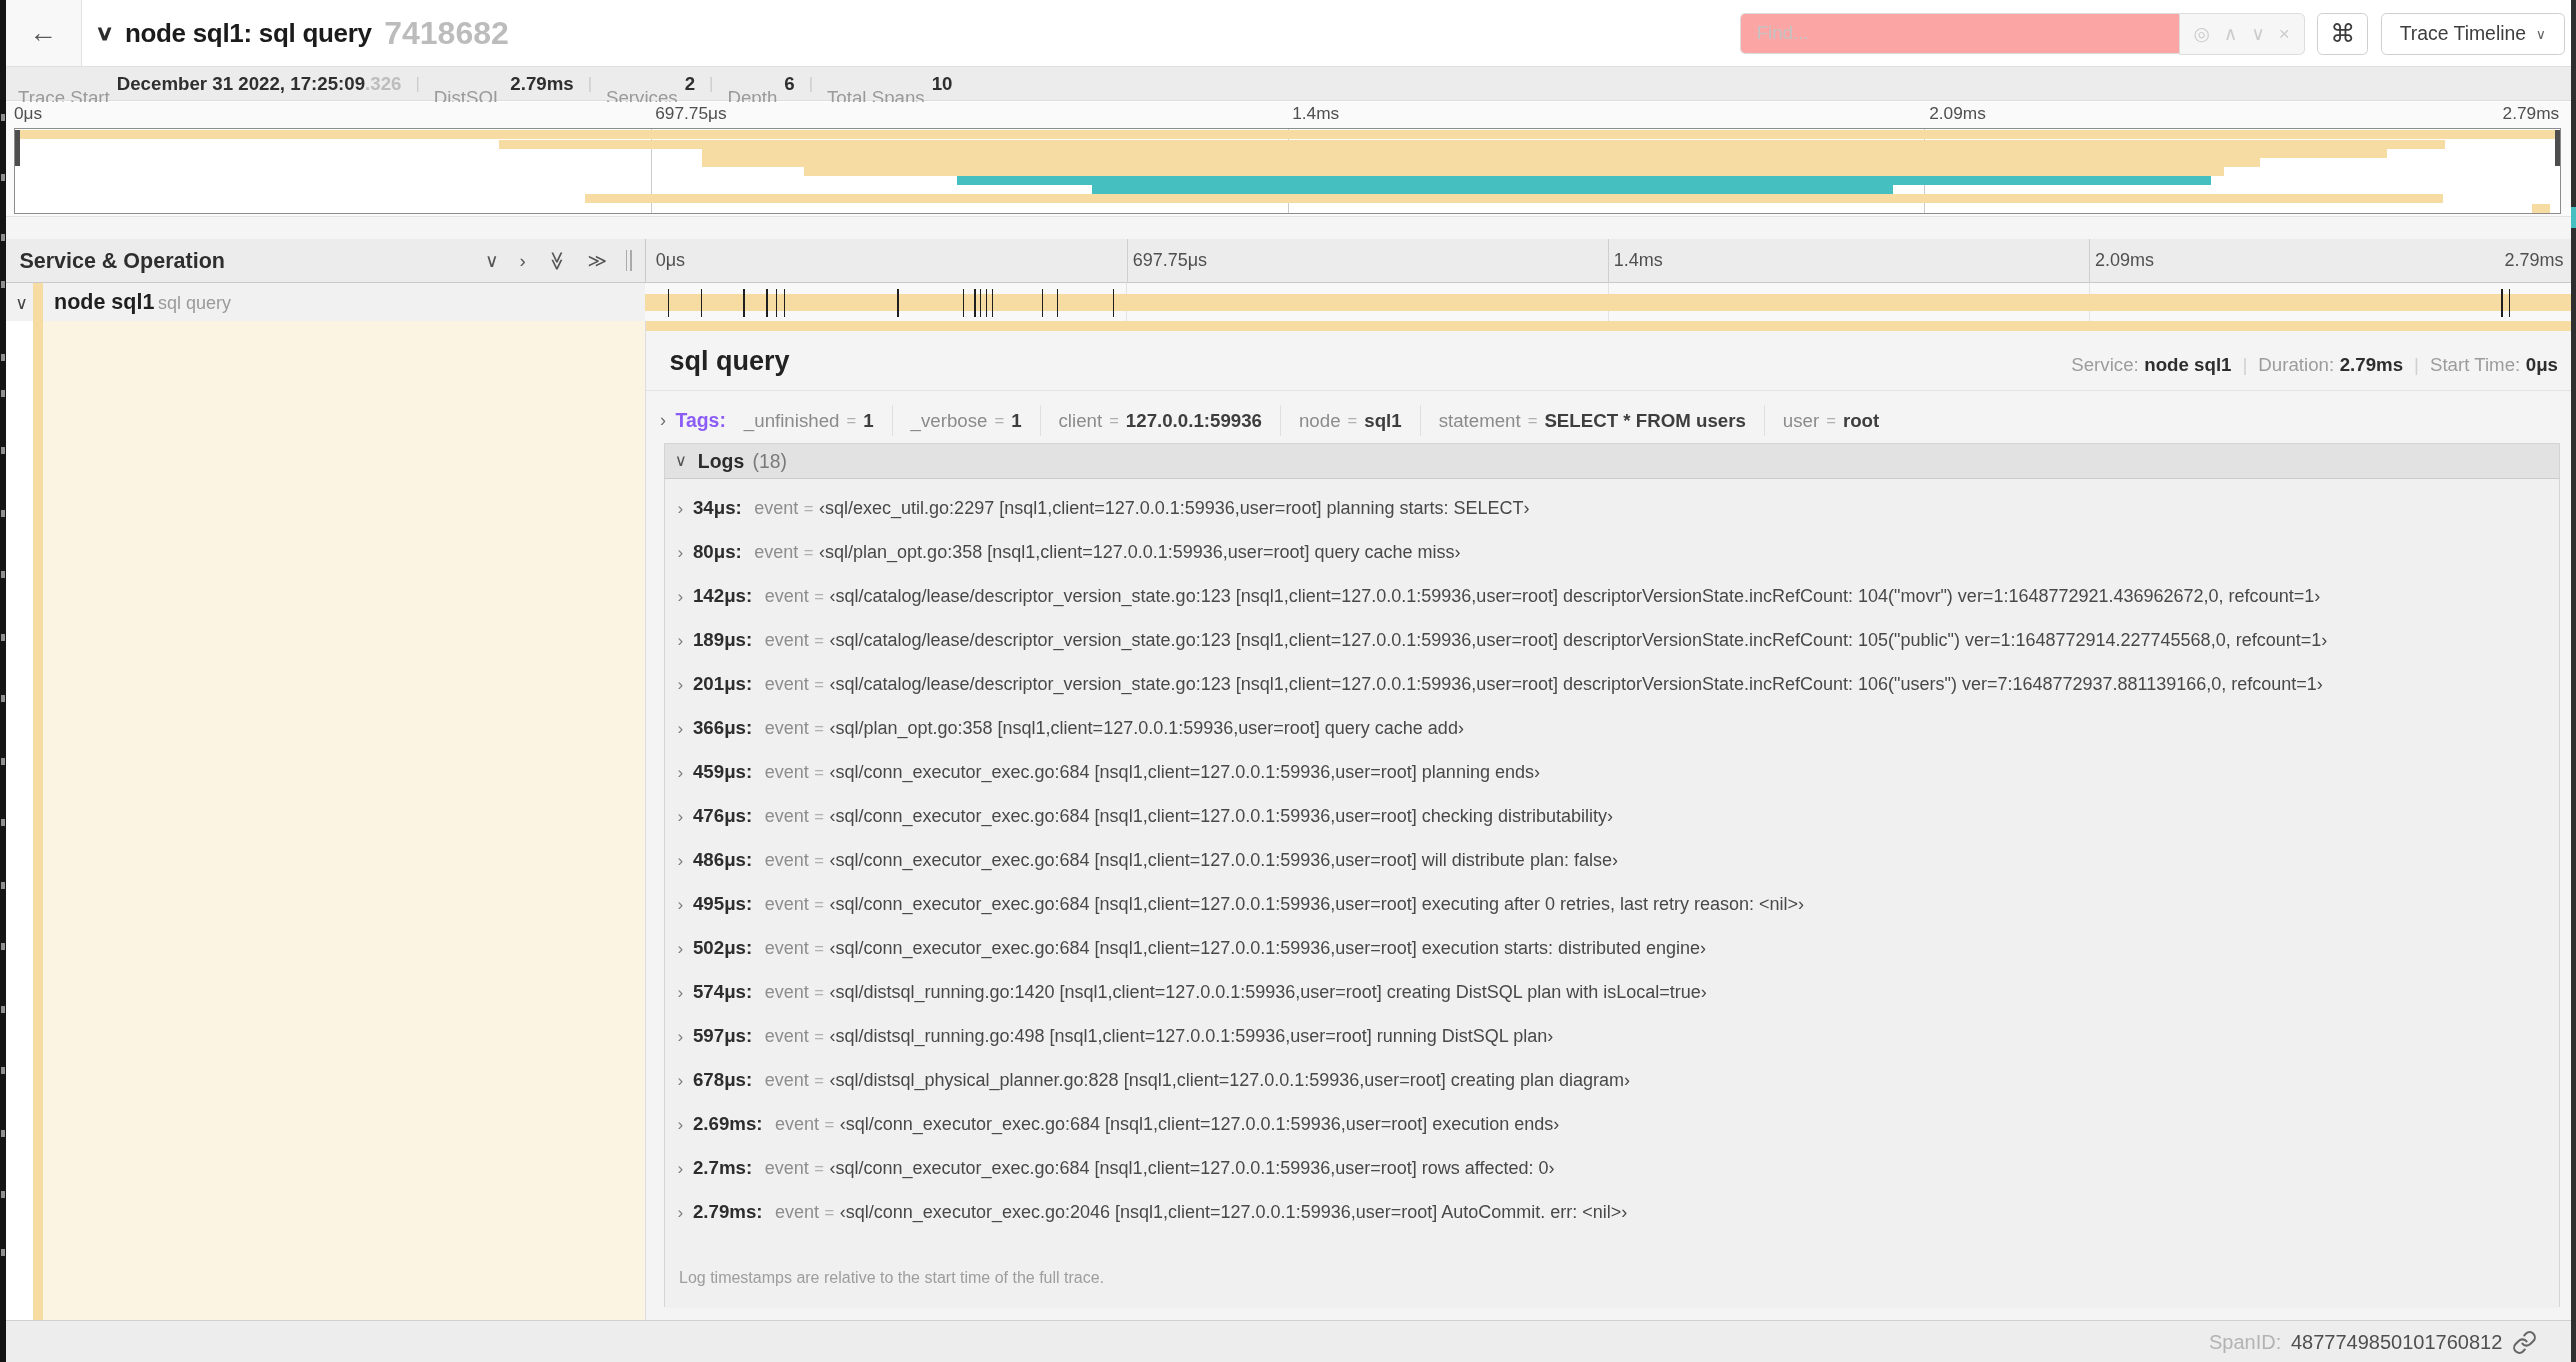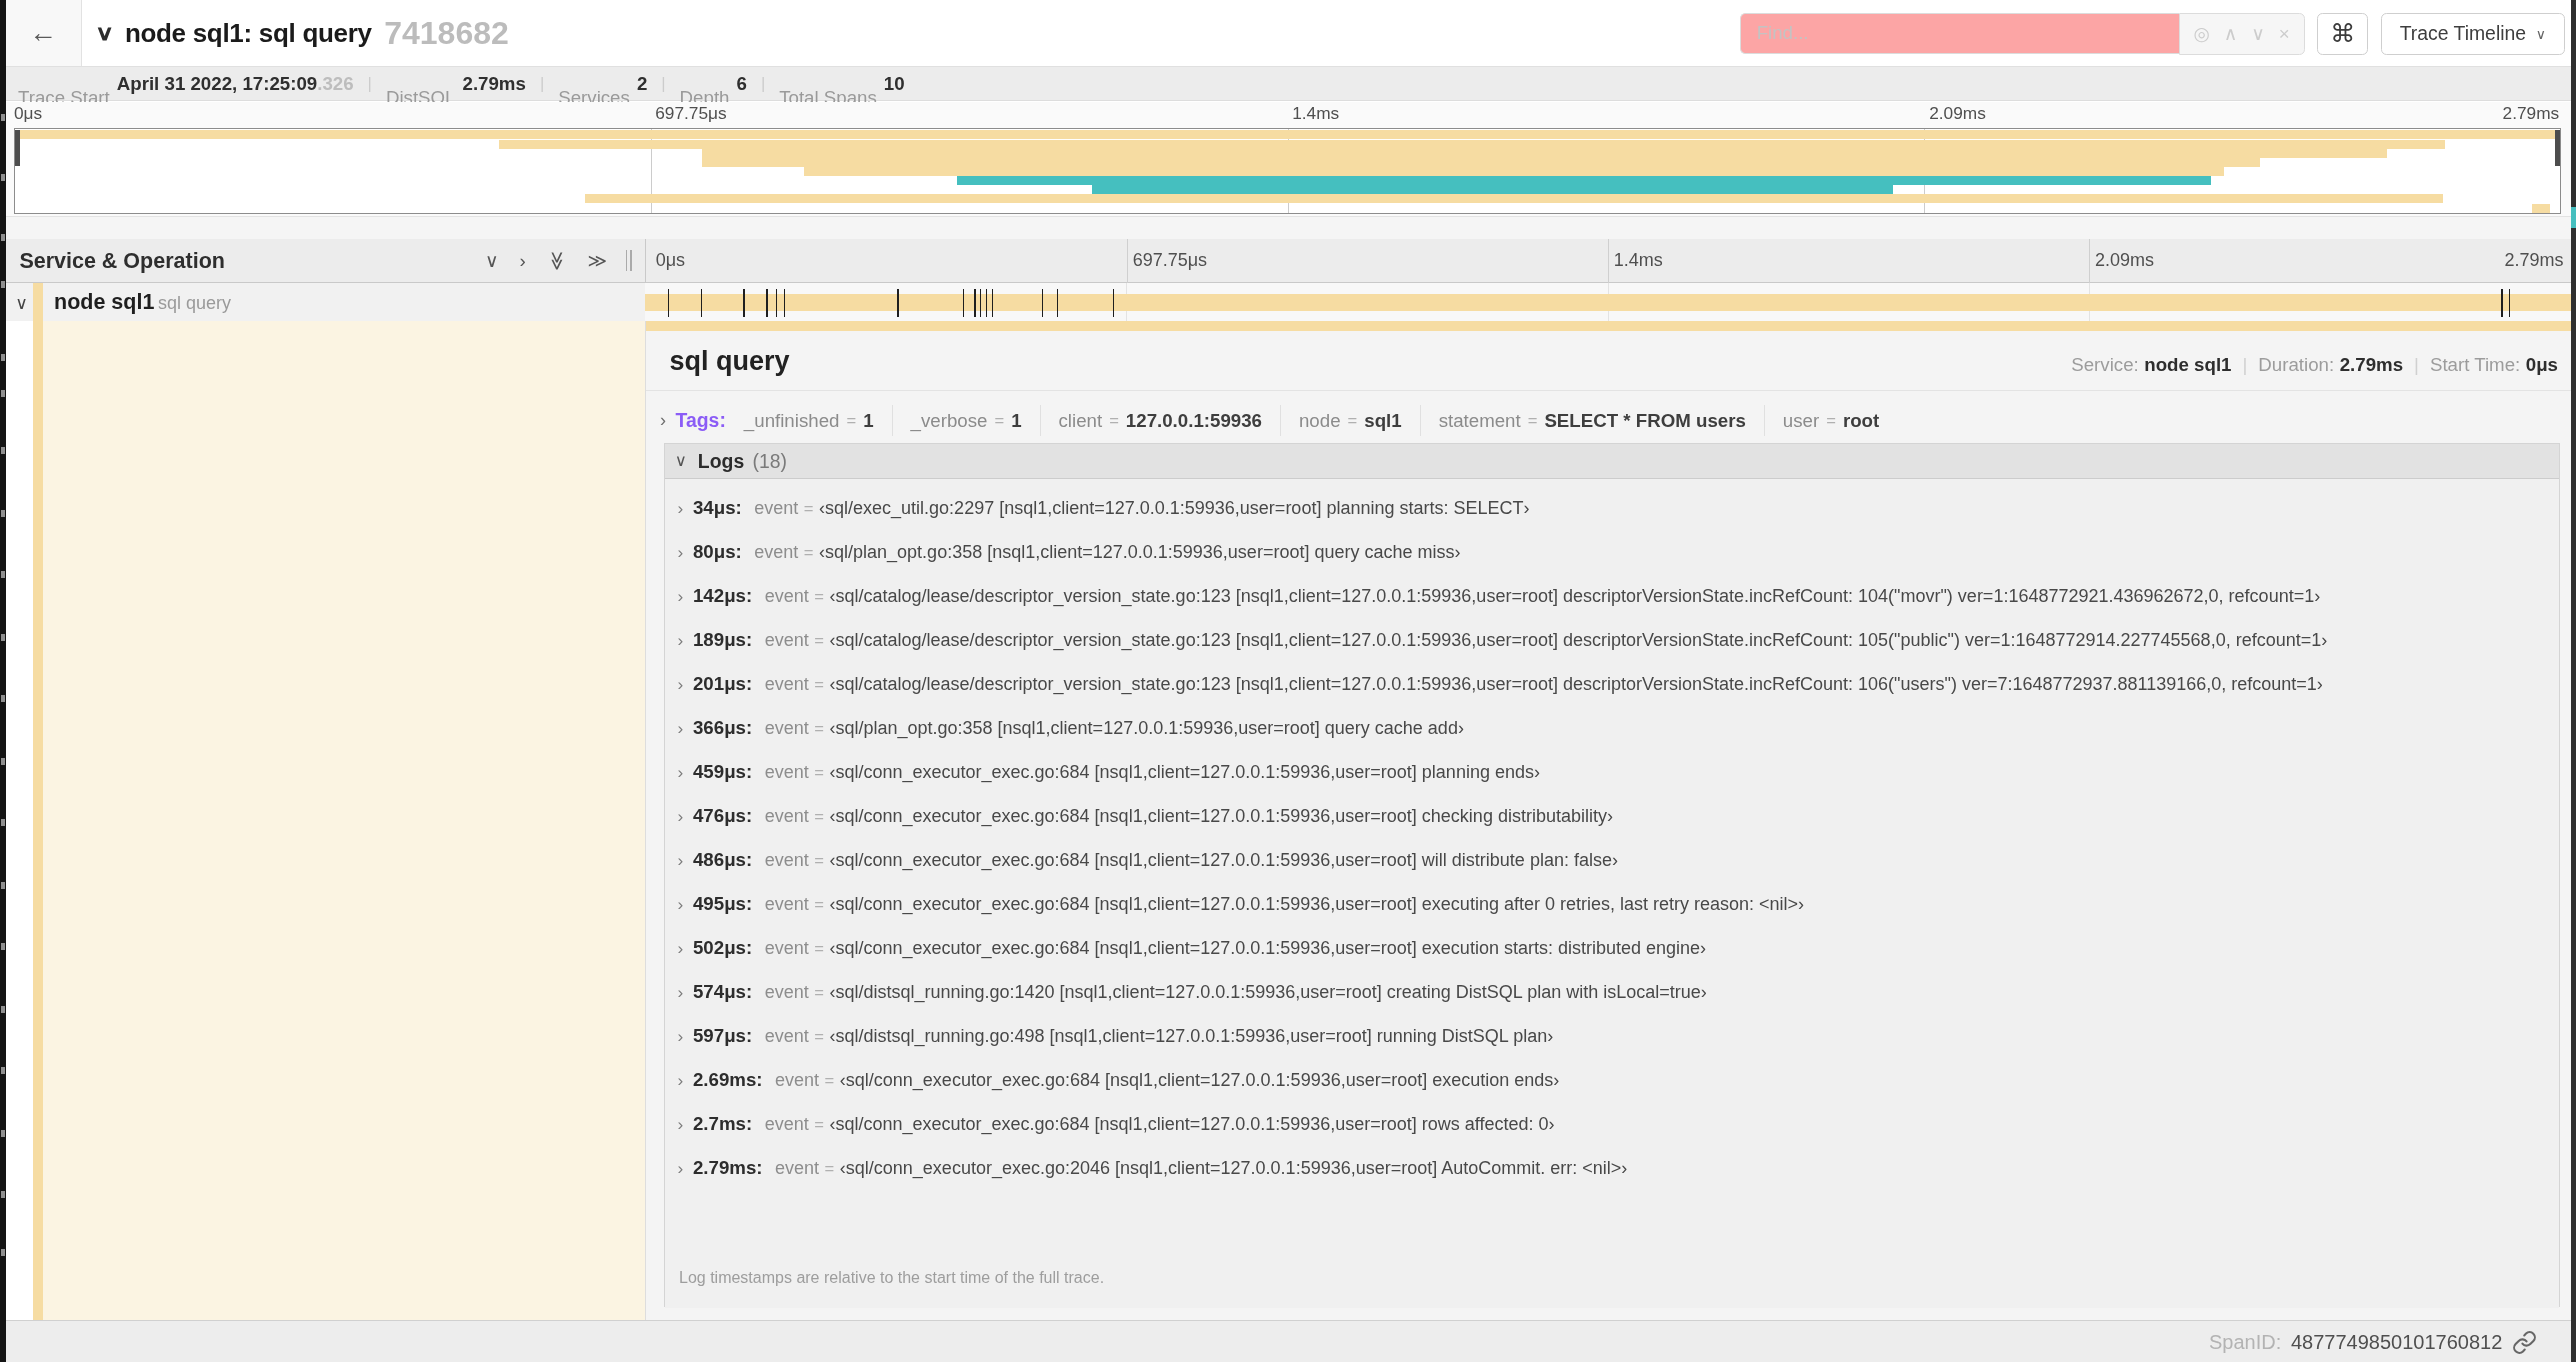--- a/index.html
+++ b/index.html
@@ -155,21 +155,21 @@
     </div>
     <div class="view-btn">
       <span class="vb-label">Trace Timeline</span>
       <span class="vb-caret">∨</span>
     </div>
   </div>
 </div>
 
 <div class="infobar">
   <span class="lbl">Trace Start</span>
-  <span class="val">April 31 2022, 17:25:09</span>
+  <span class="val">December 31 2022, 17:25:09</span>
   <span class="val-dim">.326</span>
   <span class="sep">|</span>
   <span class="lbl">DistSQL</span>
   <span class="val">2.79ms</span>
   <span class="sep">|</span>
   <span class="lbl">Services</span>
   <span class="val">2</span>
   <span class="sep">|</span>
   <span class="lbl">Depth</span>
   <span class="val">6</span>
@@ -333,20 +333,21 @@
           <div class="log-row"><span class="lr-caret">›</span><span class="lr-time">189μs:</span><span class="lr-key">event</span><span class="lr-eq">=</span><span class="lr-val">‹sql/catalog/lease/descriptor_version_state.go:123 [nsql1,client=127.0.0.1:59936,user=root] descriptorVersionState.incRefCount: 105("public") ver=1:1648772914.227745568,0, refcount=1›</span></div>
           <div class="log-row"><span class="lr-caret">›</span><span class="lr-time">201μs:</span><span class="lr-key">event</span><span class="lr-eq">=</span><span class="lr-val">‹sql/catalog/lease/descriptor_version_state.go:123 [nsql1,client=127.0.0.1:59936,user=root] descriptorVersionState.incRefCount: 106("users") ver=7:1648772937.881139166,0, refcount=1›</span></div>
           <div class="log-row"><span class="lr-caret">›</span><span class="lr-time">366μs:</span><span class="lr-key">event</span><span class="lr-eq">=</span><span class="lr-val">‹sql/plan_opt.go:358 [nsql1,client=127.0.0.1:59936,user=root] query cache add›</span></div>
           <div class="log-row"><span class="lr-caret">›</span><span class="lr-time">459μs:</span><span class="lr-key">event</span><span class="lr-eq">=</span><span class="lr-val">‹sql/conn_executor_exec.go:684 [nsql1,client=127.0.0.1:59936,user=root] planning ends›</span></div>
           <div class="log-row"><span class="lr-caret">›</span><span class="lr-time">476μs:</span><span class="lr-key">event</span><span class="lr-eq">=</span><span class="lr-val">‹sql/conn_executor_exec.go:684 [nsql1,client=127.0.0.1:59936,user=root] checking distributability›</span></div>
           <div class="log-row"><span class="lr-caret">›</span><span class="lr-time">486μs:</span><span class="lr-key">event</span><span class="lr-eq">=</span><span class="lr-val">‹sql/conn_executor_exec.go:684 [nsql1,client=127.0.0.1:59936,user=root] will distribute plan: false›</span></div>
           <div class="log-row"><span class="lr-caret">›</span><span class="lr-time">495μs:</span><span class="lr-key">event</span><span class="lr-eq">=</span><span class="lr-val">‹sql/conn_executor_exec.go:684 [nsql1,client=127.0.0.1:59936,user=root] executing after 0 retries, last retry reason: &lt;nil&gt;›</span></div>
           <div class="log-row"><span class="lr-caret">›</span><span class="lr-time">502μs:</span><span class="lr-key">event</span><span class="lr-eq">=</span><span class="lr-val">‹sql/conn_executor_exec.go:684 [nsql1,client=127.0.0.1:59936,user=root] execution starts: distributed engine›</span></div>
           <div class="log-row"><span class="lr-caret">›</span><span class="lr-time">574μs:</span><span class="lr-key">event</span><span class="lr-eq">=</span><span class="lr-val">‹sql/distsql_running.go:1420 [nsql1,client=127.0.0.1:59936,user=root] creating DistSQL plan with isLocal=true›</span></div>
           <div class="log-row"><span class="lr-caret">›</span><span class="lr-time">597μs:</span><span class="lr-key">event</span><span class="lr-eq">=</span><span class="lr-val">‹sql/distsql_running.go:498 [nsql1,client=127.0.0.1:59936,user=root] running DistSQL plan›</span></div>
+          <div class="log-row"><span class="lr-caret">›</span><span class="lr-time">678μs:</span><span class="lr-key">event</span><span class="lr-eq">=</span><span class="lr-val">‹sql/distsql_physical_planner.go:828 [nsql1,client=127.0.0.1:59936,user=root] creating plan diagram›</span></div>
           <div class="log-row"><span class="lr-caret">›</span><span class="lr-time">2.69ms:</span><span class="lr-key">event</span><span class="lr-eq">=</span><span class="lr-val">‹sql/conn_executor_exec.go:684 [nsql1,client=127.0.0.1:59936,user=root] execution ends›</span></div>
           <div class="log-row"><span class="lr-caret">›</span><span class="lr-time">2.7ms:</span><span class="lr-key">event</span><span class="lr-eq">=</span><span class="lr-val">‹sql/conn_executor_exec.go:684 [nsql1,client=127.0.0.1:59936,user=root] rows affected: 0›</span></div>
           <div class="log-row"><span class="lr-caret">›</span><span class="lr-time">2.79ms:</span><span class="lr-key">event</span><span class="lr-eq">=</span><span class="lr-val">‹sql/conn_executor_exec.go:2046 [nsql1,client=127.0.0.1:59936,user=root] AutoCommit. err: &lt;nil&gt;›</span></div>
           <div class="logs-note">Log timestamps are relative to the start time of the full trace.</div>
       </div>
     </div>
   </div>
 </div>
 
 <div class="footer">

